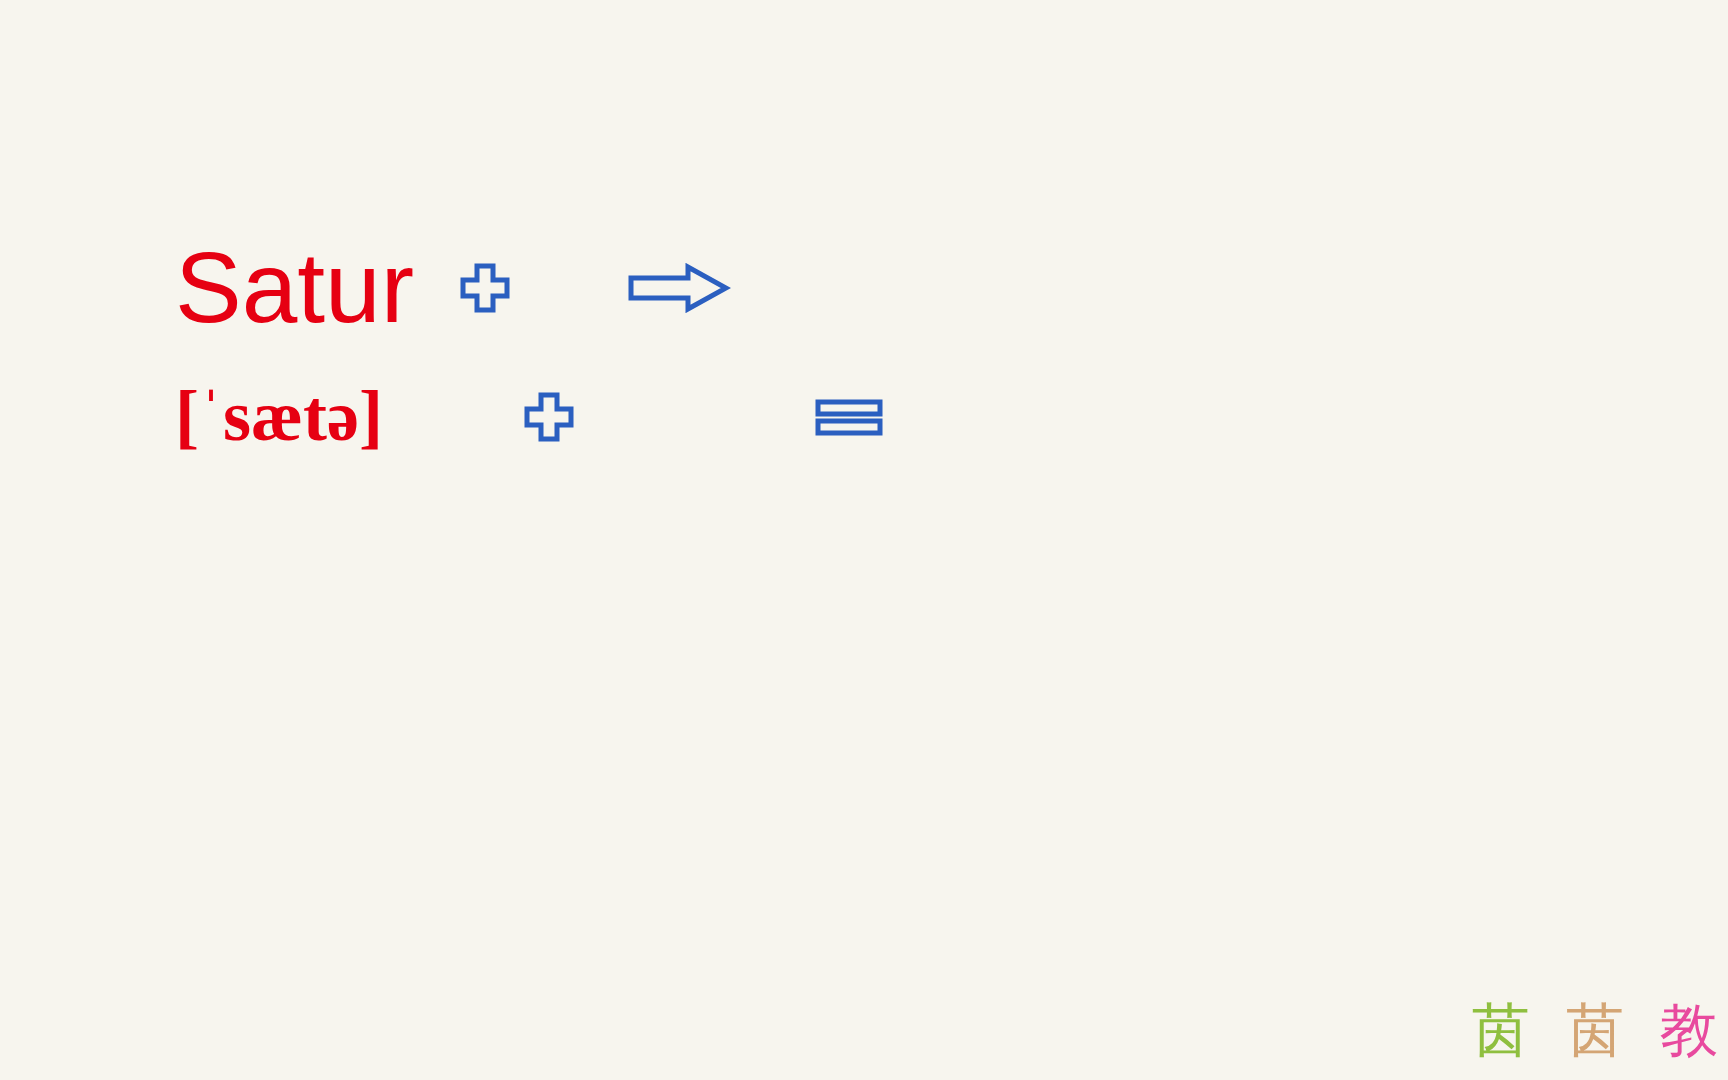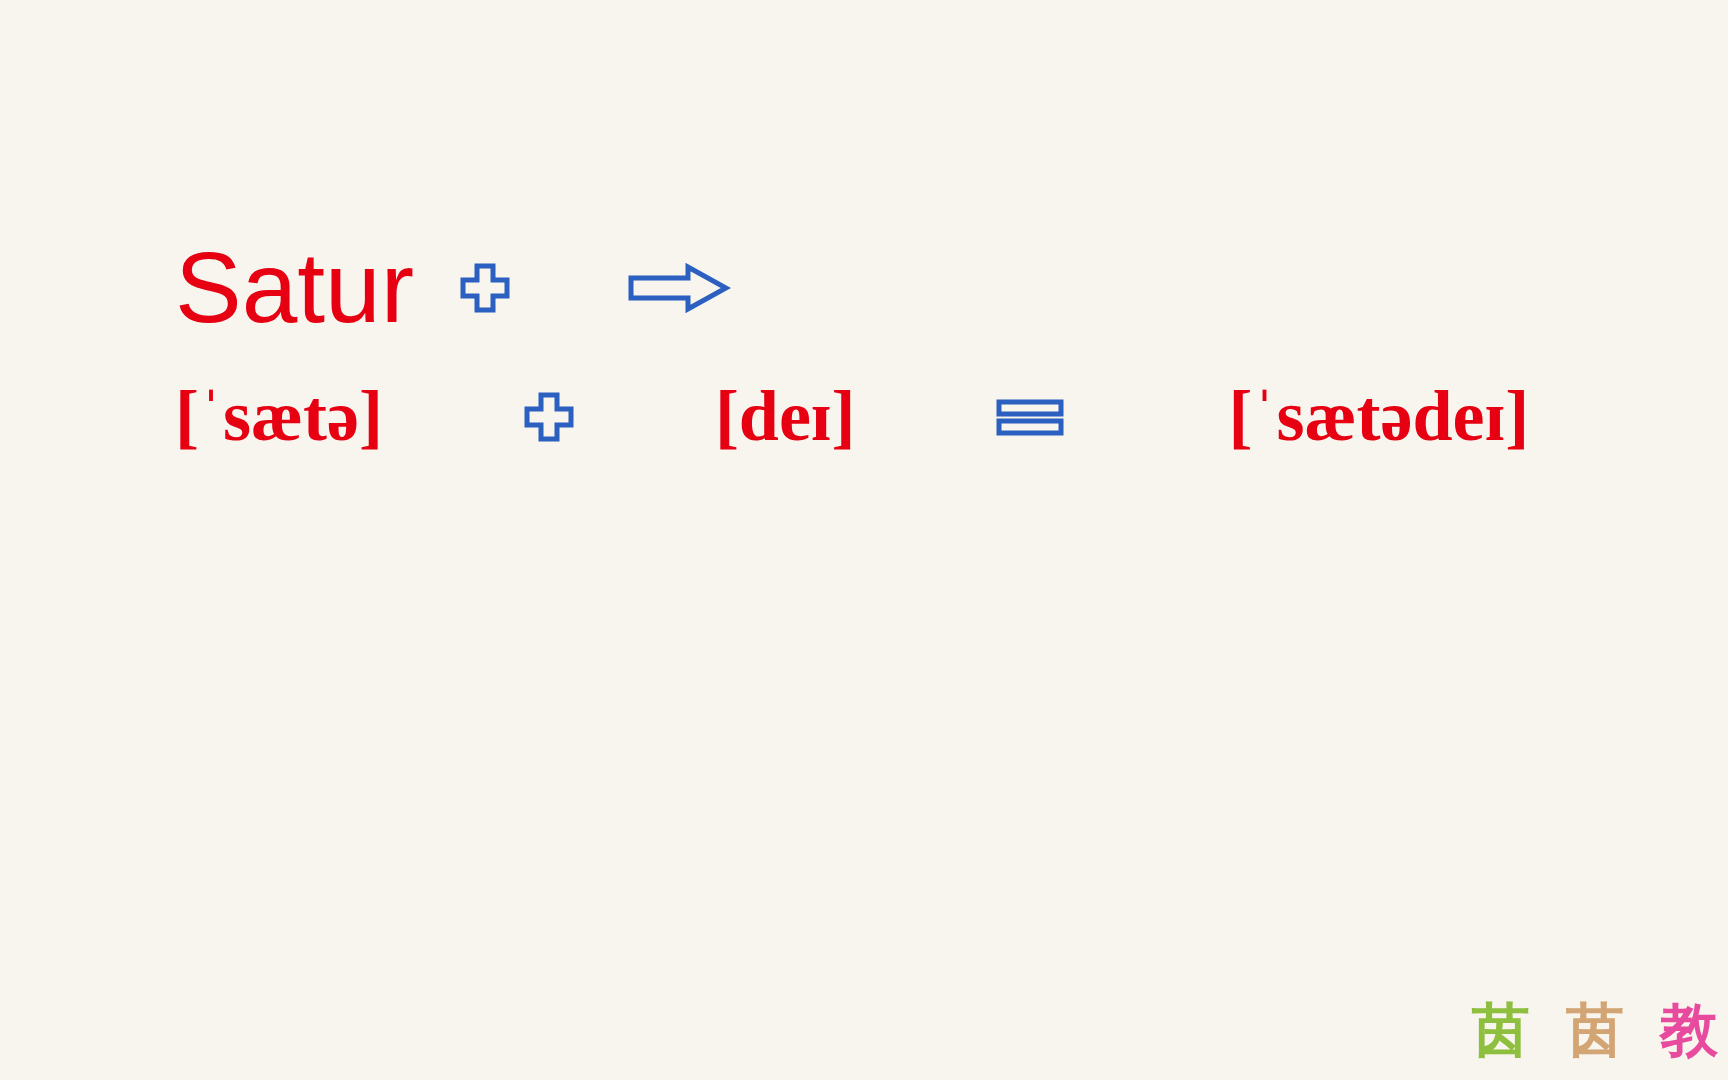--- a/index.html
+++ b/index.html
@@ -70,21 +70,21 @@
     }
     .equal-icon svg {
       width: 68px;
       height: 40px;
     }
     .watermark {
       position: absolute;
       bottom: 10px;
       right: 0;
       font-size: 58px;
-      font-weight: bold;
+      font-weight: normal;
       letter-spacing: 10px;
       white-space: nowrap;
       margin-left: 33px;
     }
     .wm-char1 { color: #8fbf3f; }
     .wm-char2 { color: #d4a574; }
     .wm-char3 { color: #e84a9e; }
     .spacer-sm { width: 30px; display: inline-block; }
     .spacer-md { width: 45px; display: inline-block; }
     .spacer-lg { width: 55px; display: inline-block; }
@@ -113,30 +113,28 @@
 
   <div class="row phonetic-row">
     <span class="red-text">[ˈsætə]</span>
     <span class="spacer-md"></span>
     <span class="plus-icon">
       <svg viewBox="0 0 52 52">
         <path d="M 18 4 L 34 4 L 34 18 L 48 18 L 48 34 L 34 34 L 34 48 L 18 48 L 18 34 L 4 34 L 4 18 L 18 18 Z" fill="none" stroke="#2b5fc0" stroke-width="5"></path>
       </svg>
     </span>
     <span class="spacer-md"></span>
-    <span class="red-text">[deɪ]</span>
     <span class="spacer-sm"></span>
     <span class="equal-icon">
       <svg viewBox="0 0 68 40">
         <rect x="3" y="5" width="62" height="12" fill="none" stroke="#2b5fc0" stroke-width="5"></rect>
         <rect x="3" y="24" width="62" height="12" fill="none" stroke="#2b5fc0" stroke-width="5"></rect>
       </svg>
     </span>
     <span class="spacer-lg"></span>
-    <span class="red-text">[ˈsætədeɪ]</span>
   </div>
 </div>
 
 <div class="watermark">
   <span class="wm-char1">茵</span>
   <span class="wm-char2">茵</span>
   <span class="wm-char3">教</span>
 </div>
 
 </body></html>

